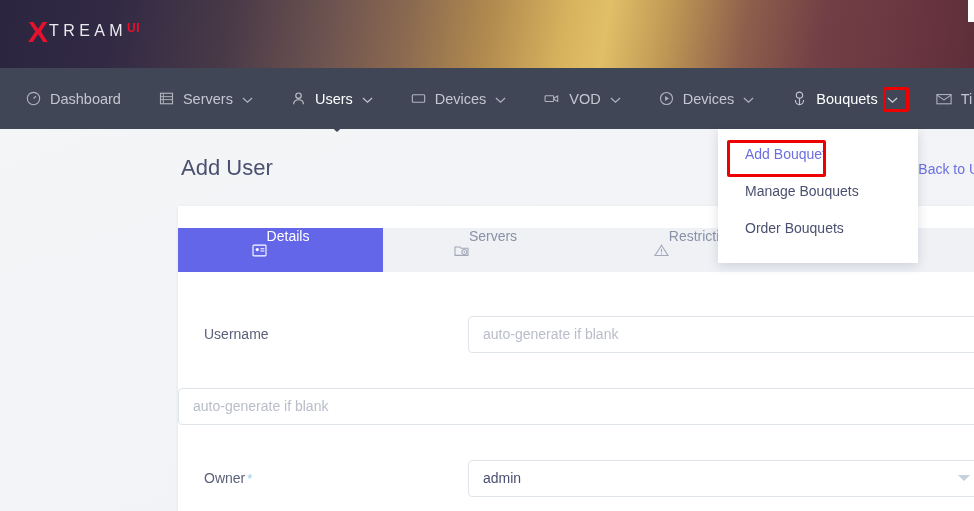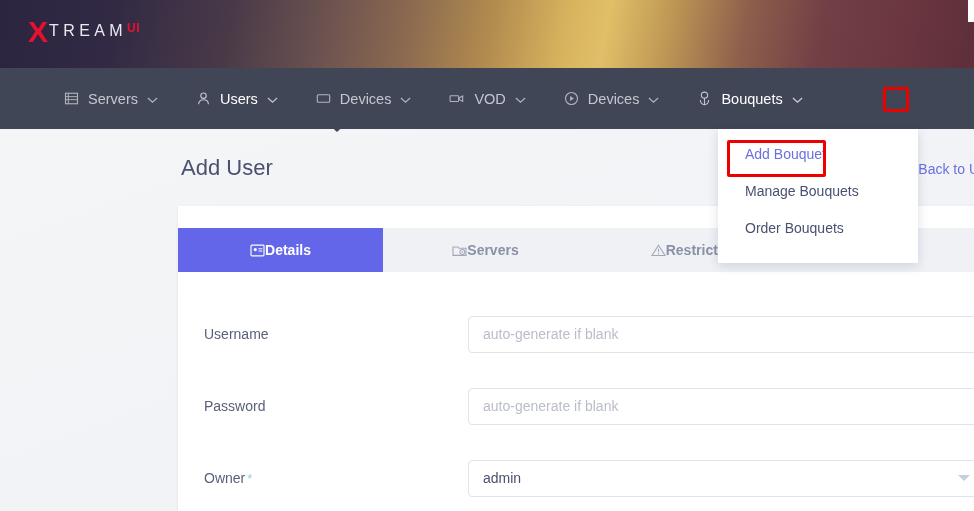--- a/index.html
+++ b/index.html
@@ -114,24 +114,23 @@
     background: #ffffff;
     box-shadow: 0 1px 3px rgba(70,80,110,.10);
   }
   .card-topstrip { height: 22px; background:#ffffff; }
 
   .tabs {
     display: flex; height: 44px; background: #eff1f5;
   }
   .tab {
     flex: 0 0 205px;
-    display: flex; align-items: center; justify-content: center; 
+    display: flex; justify-content: center; 
     font-size: 14px; color: #8a90a6;
     height: 44px;
-    font-weight: bold;
   }
   .tab .tico { display:inline-flex; align-items:center; opacity:.75; }
   .tab.active {
     background: #6366e8; color: #ffffff;
   }
   .tab.active .tico { opacity: 1; }
 
   
   .form { padding: 26px 0 0 0; }
   .frow {
@@ -192,20 +191,29 @@
     <div class="logo">
       <span class="logo-x">X</span>
       <span class="logo-word">TREAM</span>
       <span class="logo-sup">UI</span>
     </div>
   </div>
 
   <div class="navbar">
     <div class="nav-pad-left"></div>
 
+    <div class="nav-item">
+      <span class="ico">
+        <svg width="15" height="15" viewBox="0 0 16 16">
+            <circle cx="8" cy="8" r="6.6" fill="none" stroke="#c3c7d1" stroke-width="1.2"></circle>
+            <path d="M8 8 L10.6 5.6" stroke="#c3c7d1" stroke-width="1.2" fill="none"></path>
+          </svg>
+      </span>
+      <span class="lbl">Dashboard</span>
+    </div>
     <div class="nav-sep"></div>
 
     <div class="nav-item">
       <span class="ico">
         <svg width="15" height="15" viewBox="0 0 16 16">
             <rect x="1.6" y="2.4" width="12.8" height="11.2" fill="none" stroke="#c3c7d1" stroke-width="1.2"></rect>
             <path d="M1.6 6h12.8M1.6 9.2h12.8M4.6 2.6v11" stroke="#c3c7d1" stroke-width="1"></path>
           </svg>
       </span>
       <span class="lbl">Servers</span>
@@ -290,20 +298,29 @@
       </span>
       <span class="lbl">Bouquets</span>
       <span class="nav-caret">
         <svg width="11" height="8" viewBox="0 0 12 8">
             <path d="M1 1.8 L6 6.4 L11 1.8" fill="none" stroke="#e6e8ee" stroke-width="1.4"></path>
           </svg>
       </span>
     </div>
     <div class="nav-sep"></div>
 
+    <div class="nav-item">
+      <span class="ico">
+        <svg width="16" height="14" viewBox="0 0 18 14">
+            <rect x="1" y="2" width="16" height="10.4" fill="none" stroke="#c3c7d1" stroke-width="1.2"></rect>
+            <path d="M1 2.6 L9 8 L17 2.6" fill="none" stroke="#c3c7d1" stroke-width="1.2"></path>
+          </svg>
+      </span>
+      <span class="lbl">Ti</span>
+    </div>
   </div>
 
   <div class="nav-arrow-down"></div>
 
   <div class="page">
 
     <div class="page-head">
       <div class="page-title">Add User</div>
       <div class="back-link">Back to Us</div>
     </div>
@@ -352,23 +369,20 @@
         <div class="frow">
           <div class="flabel">
             <span>Username</span>
           </div>
           <div class="fctl">
             <input class="inp" type="text" placeholder="auto-generate if blank" style="">
           </div>
         </div>
 
         <div class="frow">
-          <div class="flabel">
-            <span>Password</span>
-          </div>
           <div class="fctl">
             <input class="inp" type="text" placeholder="auto-generate if blank" style="">
           </div>
         </div>
 
         <div class="frow">
           <div class="flabel">
             <span>Owner</span><span class="req">*</span>
           </div>
           <div class="fctl">

